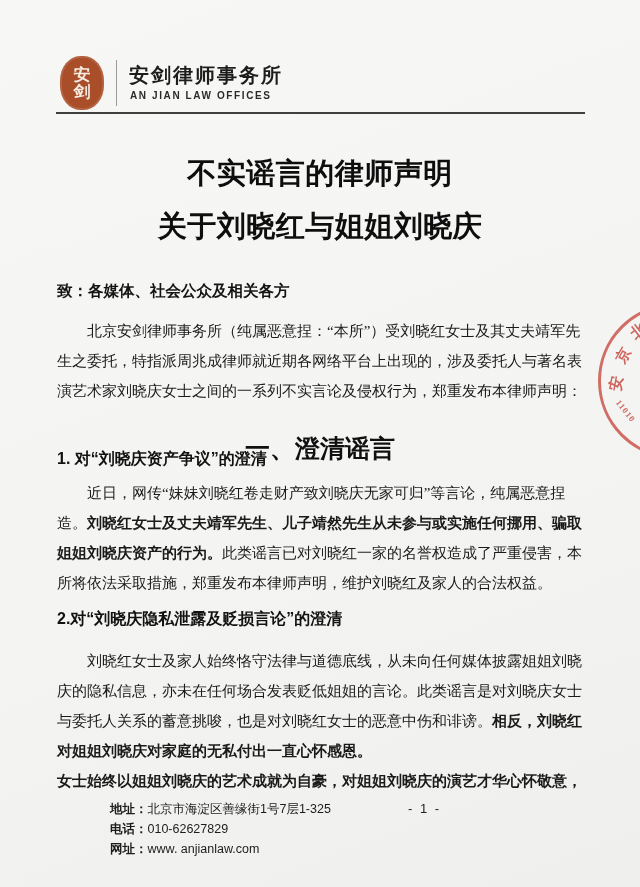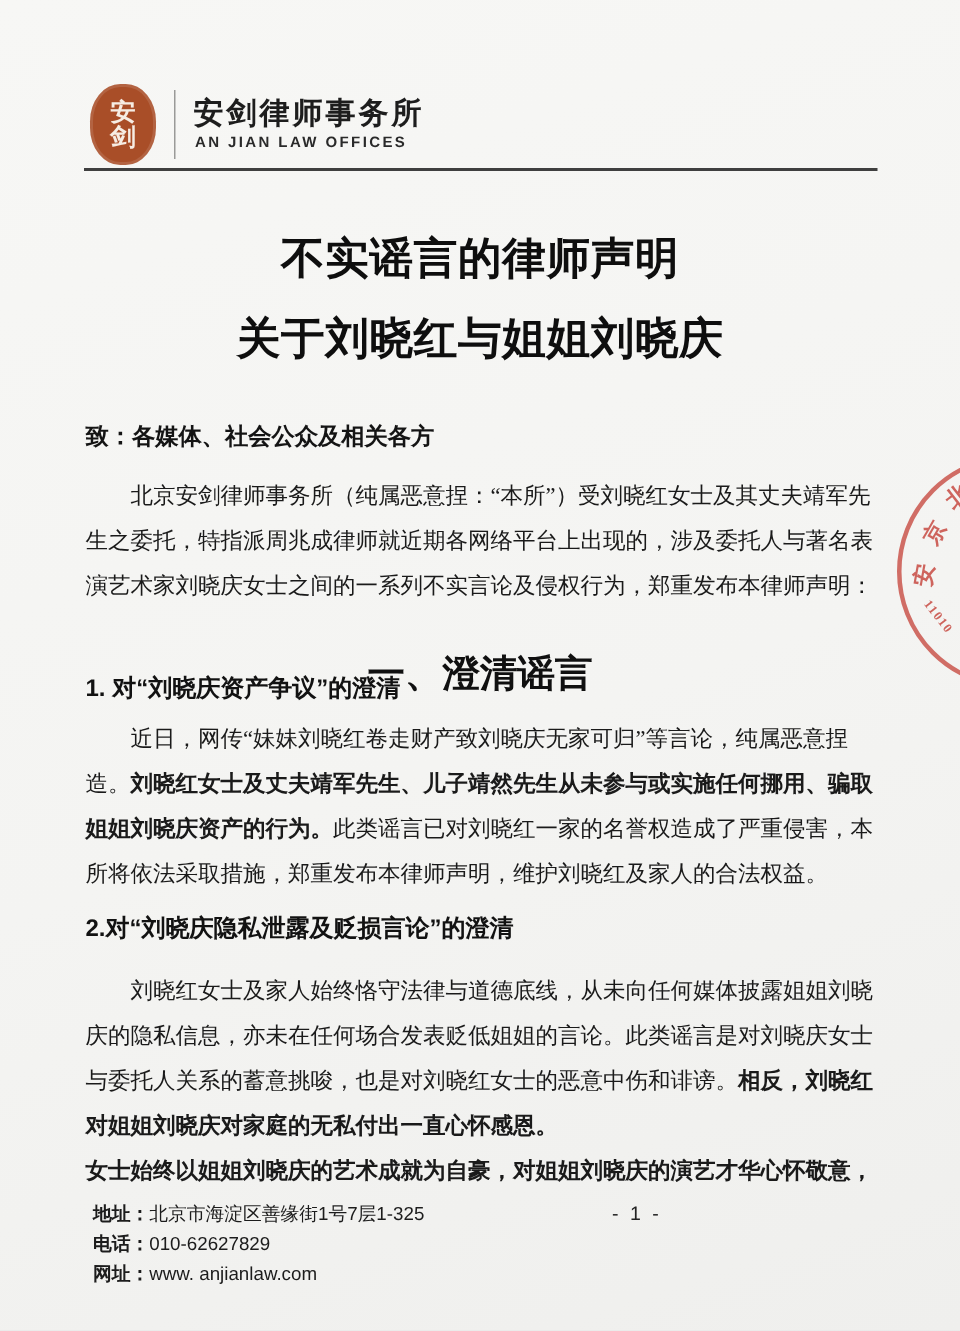--- a/index.html
+++ b/index.html
@@ -67,21 +67,21 @@
   .sub1{top:449px;text-align:center;}
   .para1{top:478px;}
   .sub2{top:609px;}
   .para2{top:646px;}
   
   .footer{
     position:absolute;left:62px;top:799px;
     font-family:"Liberation Sans",sans-serif;font-size:12.5px;line-height:20px;color:#1c1c1c;
   }
   .footer p{margin:0;white-space:nowrap;}
-  .footer .lbl{font-weight:700;}
+  .footer .lbl{font-weight:700;margin-left:48px;}
   .page-num{
     position:absolute;left:408px;top:801px;
     font-family:"Liberation Sans",sans-serif;font-size:13px;color:#222;letter-spacing:2px;
   }
   
   .stamp{
     position:absolute;left:598px;top:303px;width:150px;height:150px;
     border:3px solid rgba(197,68,59,.85);border-radius:50%;
     opacity:.9;pointer-events:none;
   }

